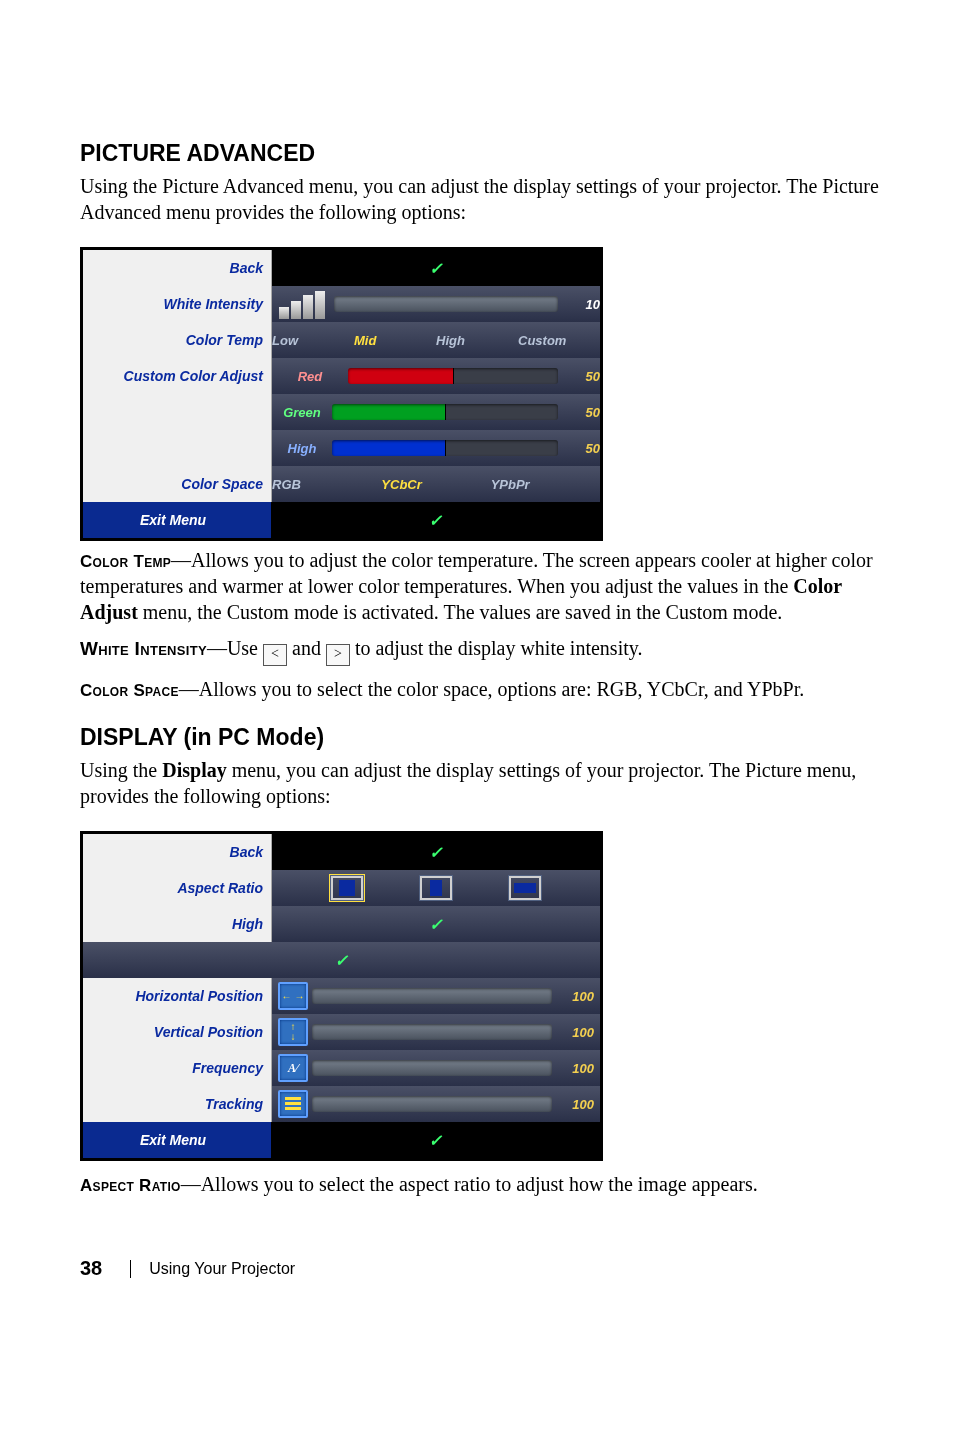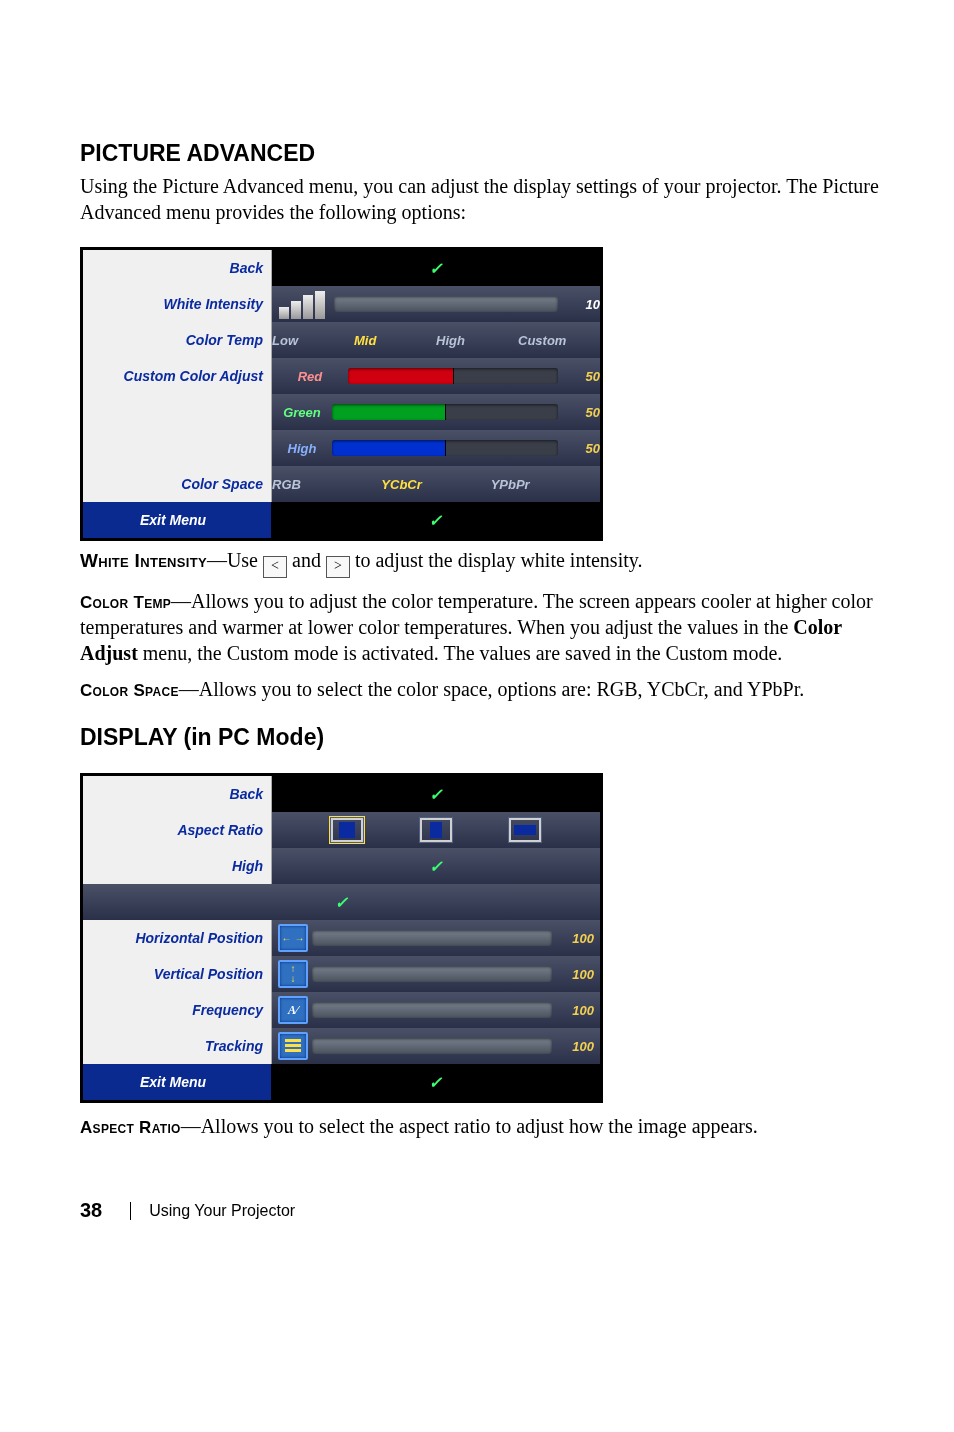--- a/index.html
+++ b/index.html
@@ -268,33 +268,36 @@
     </div>
     <div class="osd-row">
       <div class="osd-label osd-label-dark" style="text-align:center;justify-content:center">Exit Menu</div>
       <div class="osd-right osd-right-dark">
           <span class="checkmark">✓</span>
         </div>
     </div>
   </div>
 
   <p class="para">
+    <span class="sc">Color Temp</span><span>—Allows you to adjust the color temperature. The screen appears cooler at higher color temperatures and warmer at lower color temperatures. When you adjust the values in the </span><span class="bold">Color Adjust</span><span> menu, the Custom mode is activated. The values are saved in the Custom mode.</span>
+  </p>
+
+  <p class="para">
     <span class="sc sc-big">White Intensity</span><span>—Use </span><span class="inline-key">&lt;</span><span> and </span><span class="inline-key">&gt;</span><span> to adjust the display white intensity.</span>
-  </p>
-
-  <p class="para">
-    <span class="sc">Color Temp</span><span>—Allows you to adjust the color temperature. The screen appears cooler at higher color temperatures and warmer at lower color temperatures. When you adjust the values in the </span><span class="bold">Color Adjust</span><span> menu, the Custom mode is activated. The values are saved in the Custom mode.</span>
   </p>
 
 
   <p class="para">
     <span class="sc">Color Space</span><span>—Allows you to select the color space, options are: RGB, YCbCr, and YPbPr.</span>
   </p>
 
   <h2 class="heading" style="margin-top:22px">DISPLAY (in PC Mode)</h2>
+  <p class="para">
+    <span>Using the </span><span class="bold">Display</span><span> menu, you can adjust the display settings of your projector. The Picture menu, provides the following options:</span>
+  </p>
 
   <div class="osd">
     <div class="osd-row">
       <div class="osd-label">Back</div>
       <div class="osd-right osd-right-dark">
           <span class="checkmark">✓</span>
         </div>
     </div>
     <div class="osd-row">
       <div class="osd-label">Aspect Ratio</div>

